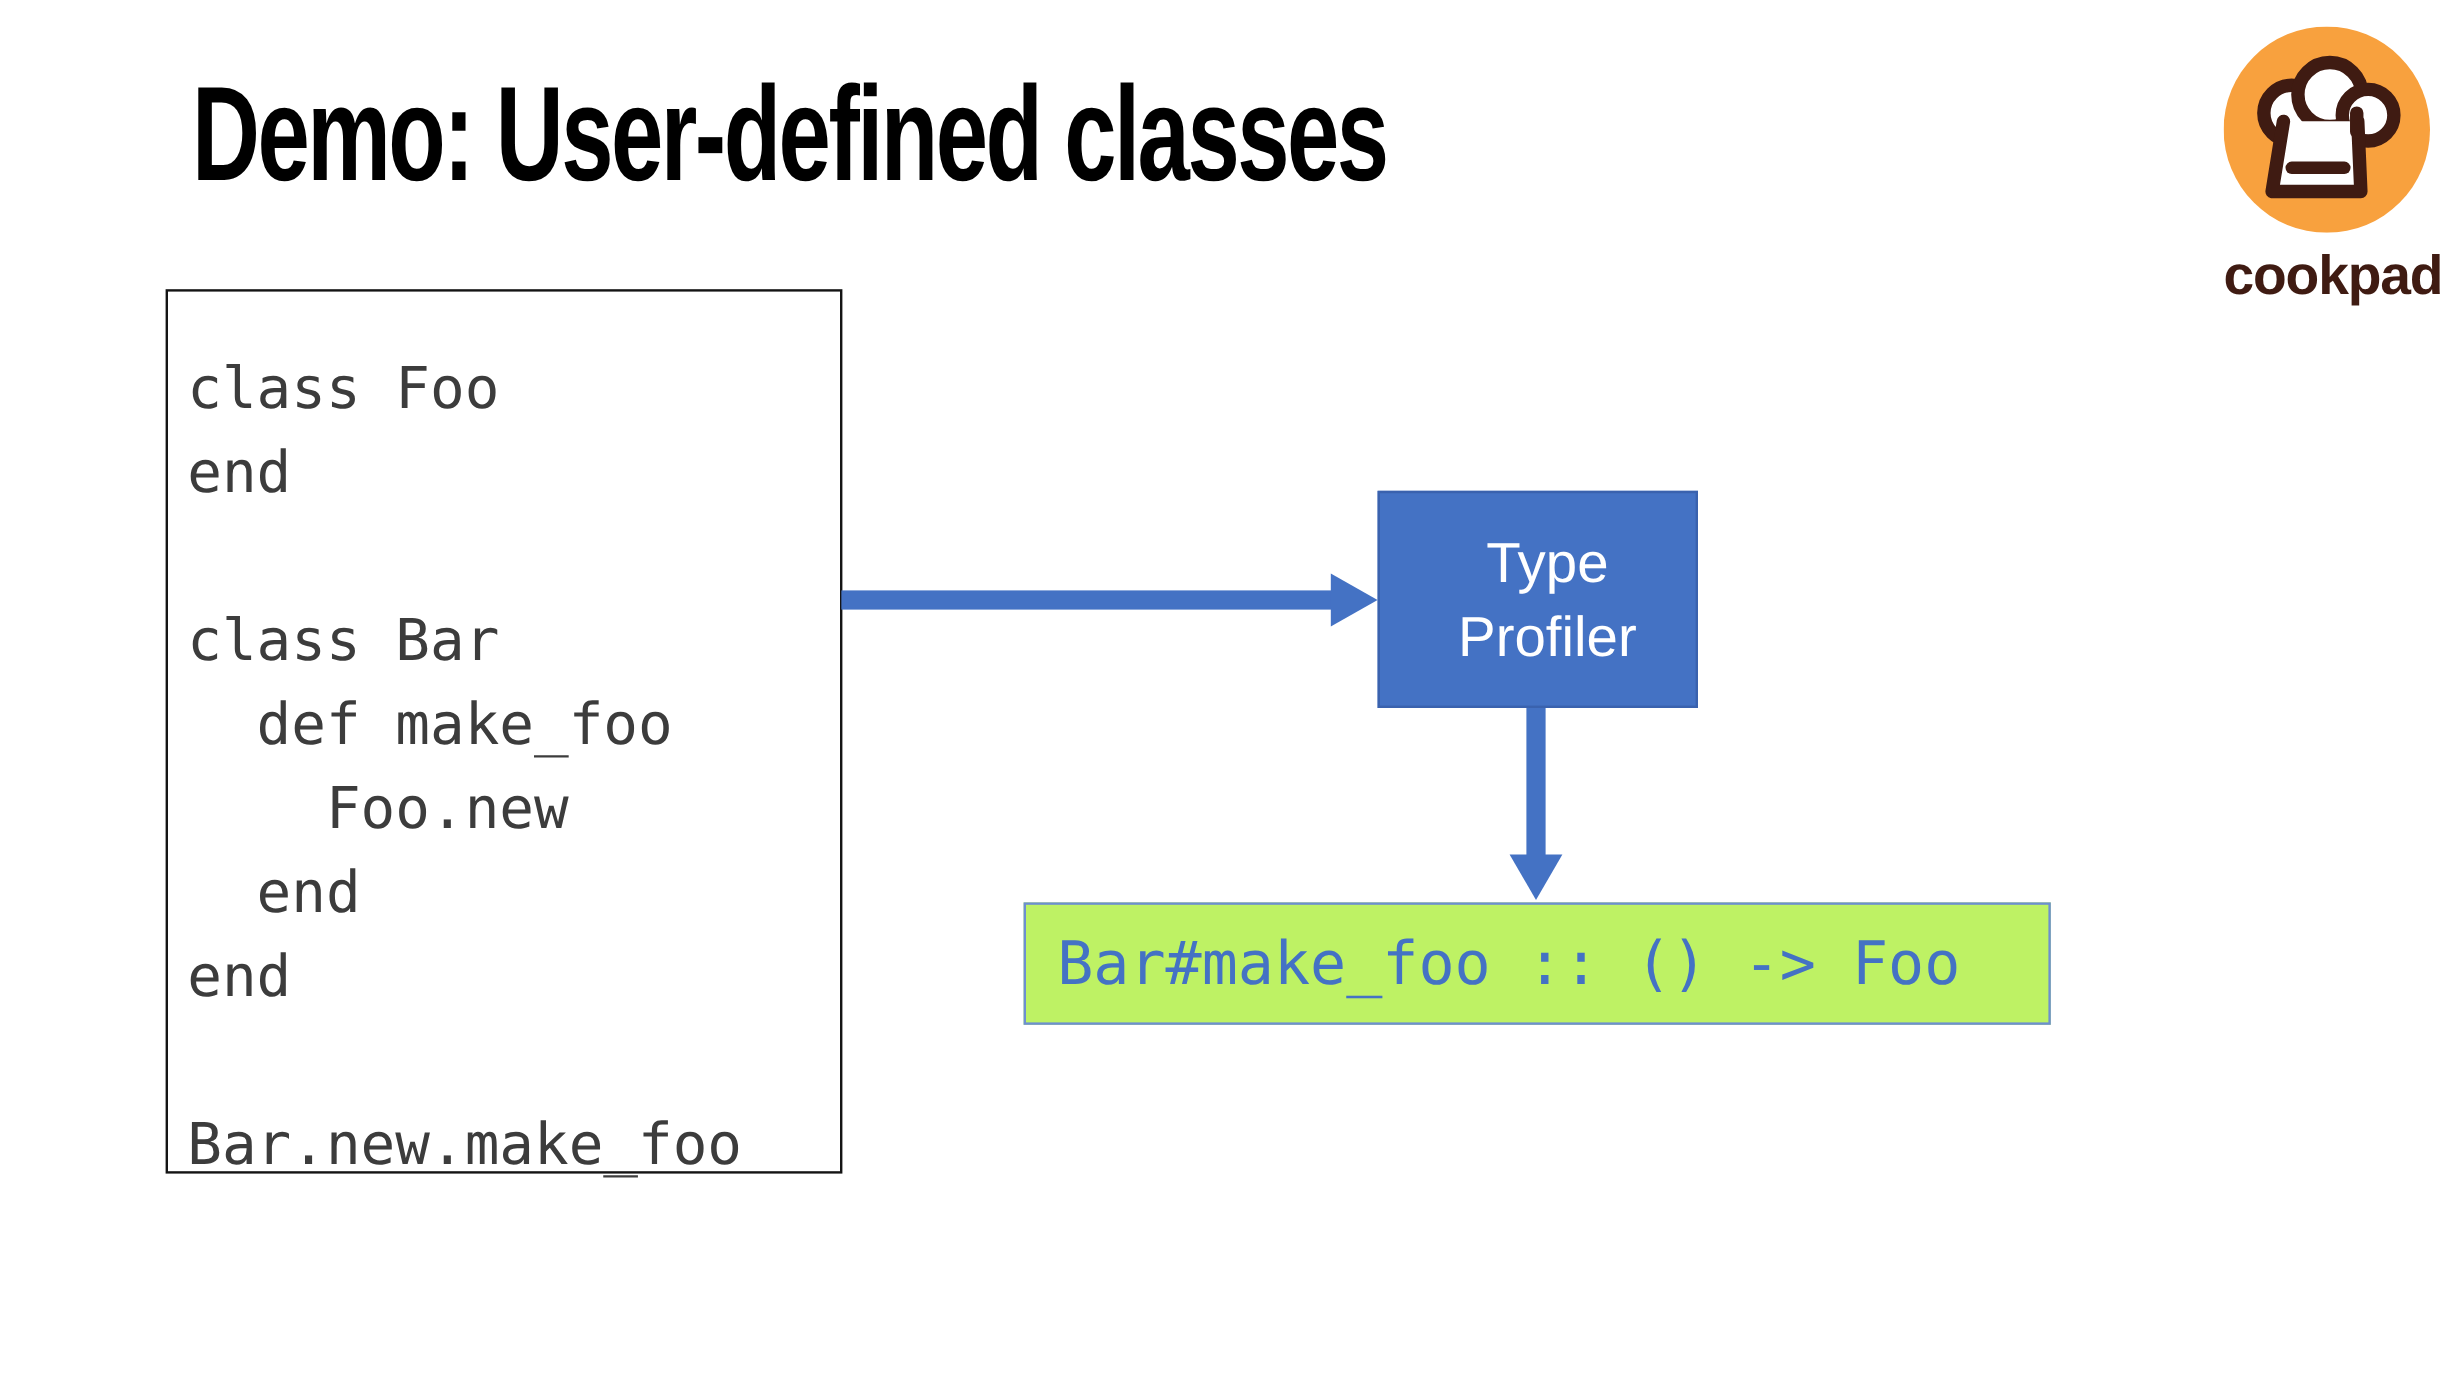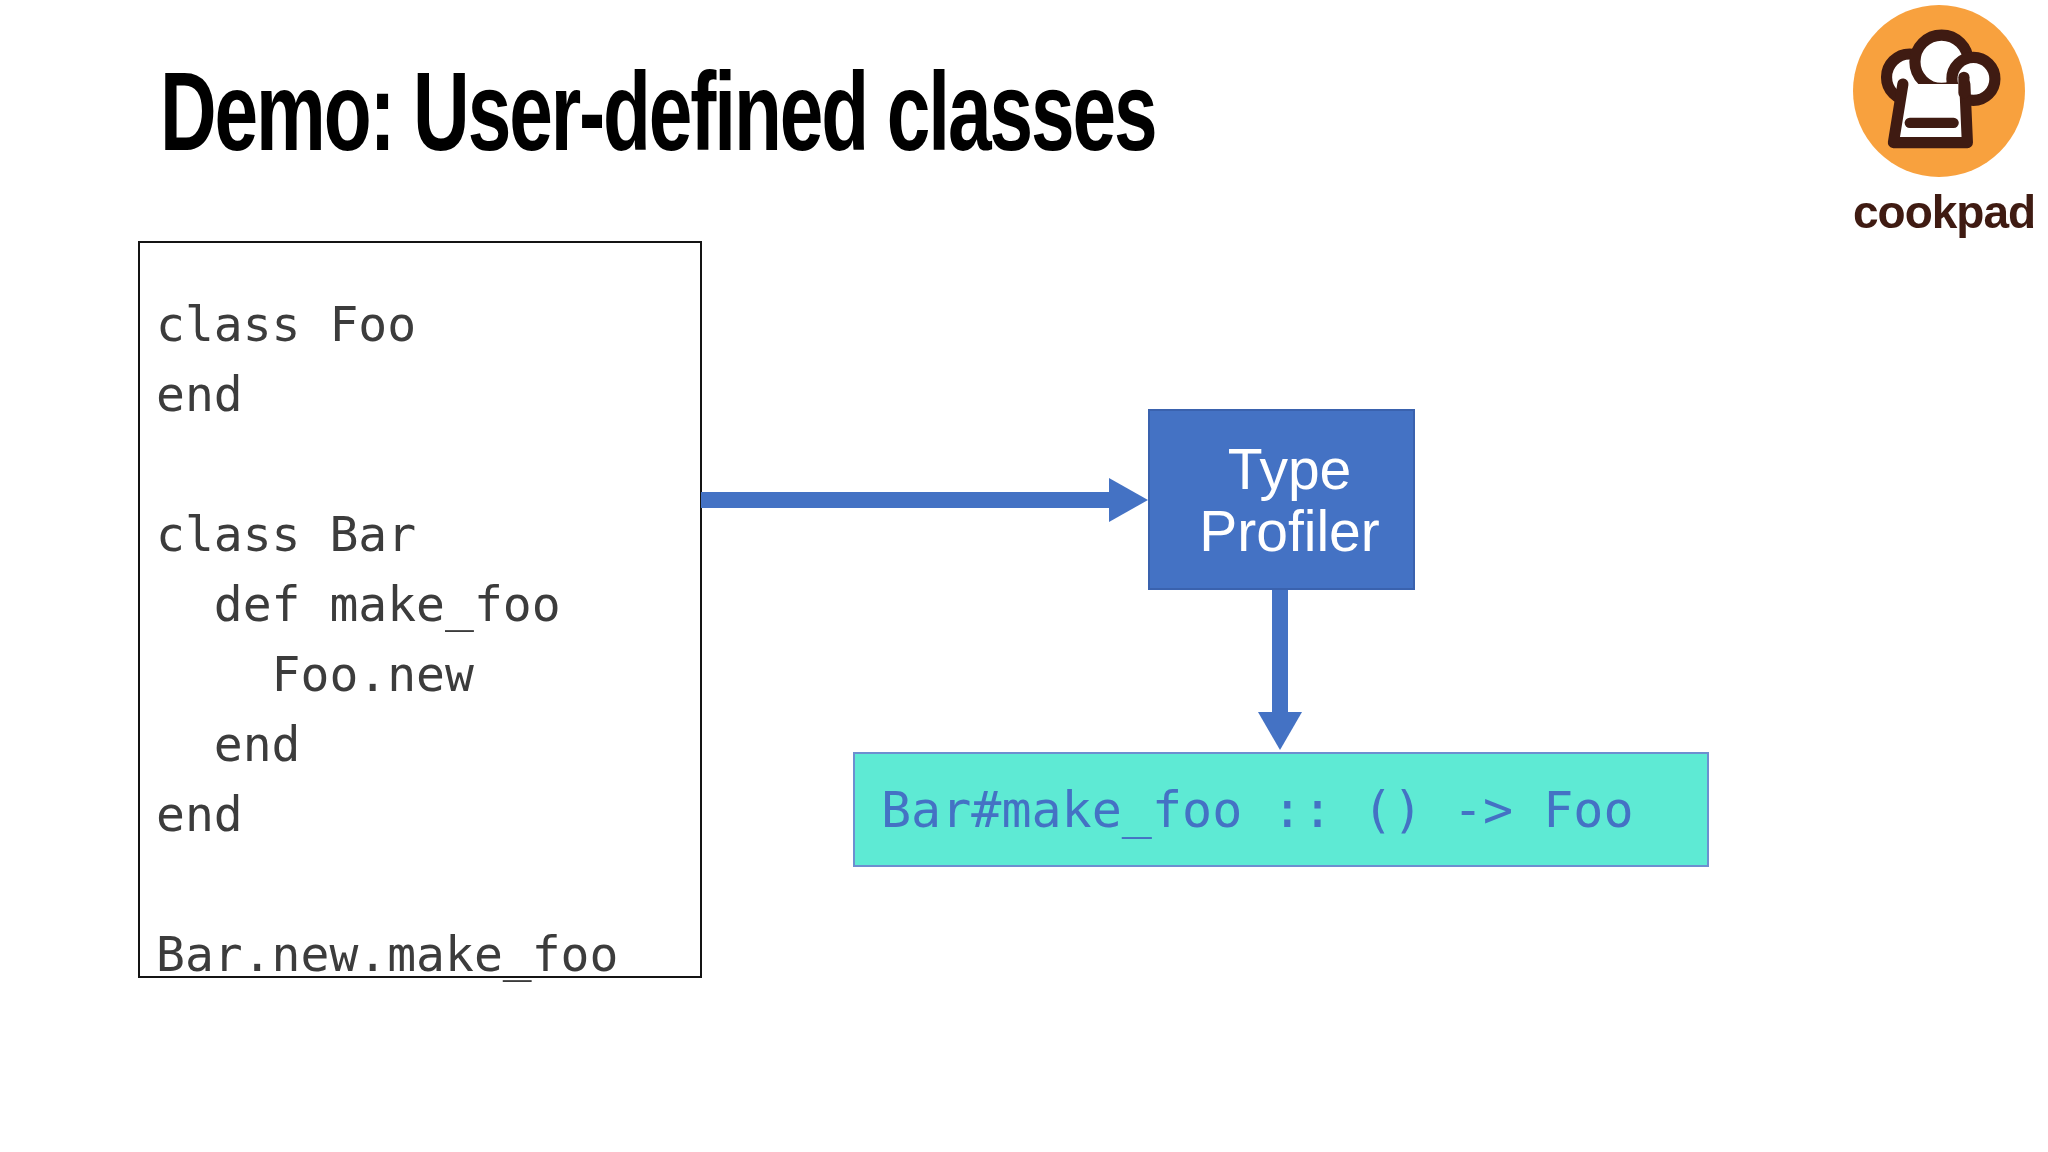--- a/index.html
+++ b/index.html
@@ -30,32 +30,32 @@
     margin-top:32px;
   }
 
   .arrow-right-svg{position:absolute;left:701px;top:477px;width:448px;height:46px;}
   .arrow-down-svg{position:absolute;left:1252px;top:590px;width:56px;height:162px;}
 
   .profiler-box{
     position:absolute;left:1148px;top:409px;width:267px;height:181px;
     background:var(--accent_blue);border:2px solid var(--accent_blue_dark);
     display:flex;flex-direction:column;align-items:center;justify-content:center;
-    color:#ffffff;font-size:57px;line-height:62px;font-weight:normal;padding-left:16px;
+    color:#ffffff;font-size:47px;line-height:62px;font-weight:normal;padding-left:16px;
   }
 
   .result-box{
-    position:absolute;left:853px;top:752px;width:856px;height:115px;
-    border:2px solid var(--result_border);background:#5eead4;
+    position:absolute;left:853px;top:752px;width:856px;height:102px;
+    border:2px solid var(--result_border);background:#bef264;
     display:flex;align-items:center;padding-left:26px;
     font-family:"DejaVu Sans Mono","Liberation Mono",monospace;
     font-size:50px;color:var(--result_text);white-space:pre;
   }
 
-  .cookpad-logo{position:absolute;left:1853px;top:5px;width:172px;height:258px;}
+  .cookpad-logo{position:absolute;left:1853px;top:22px;width:172px;height:258px;}
   .cookpad-logo svg{display:block;width:172px;height:172px;}
   .cookpad-wordmark{
     width:172px;margin-top:8px;text-align:center;
     font-size:46px;font-weight:bold;letter-spacing:-1px;color:var(--brand_brown);
   }
 </style>
 </head>
 <body>
 
 <div class="slide-title">Demo: User-defined classes</div>

